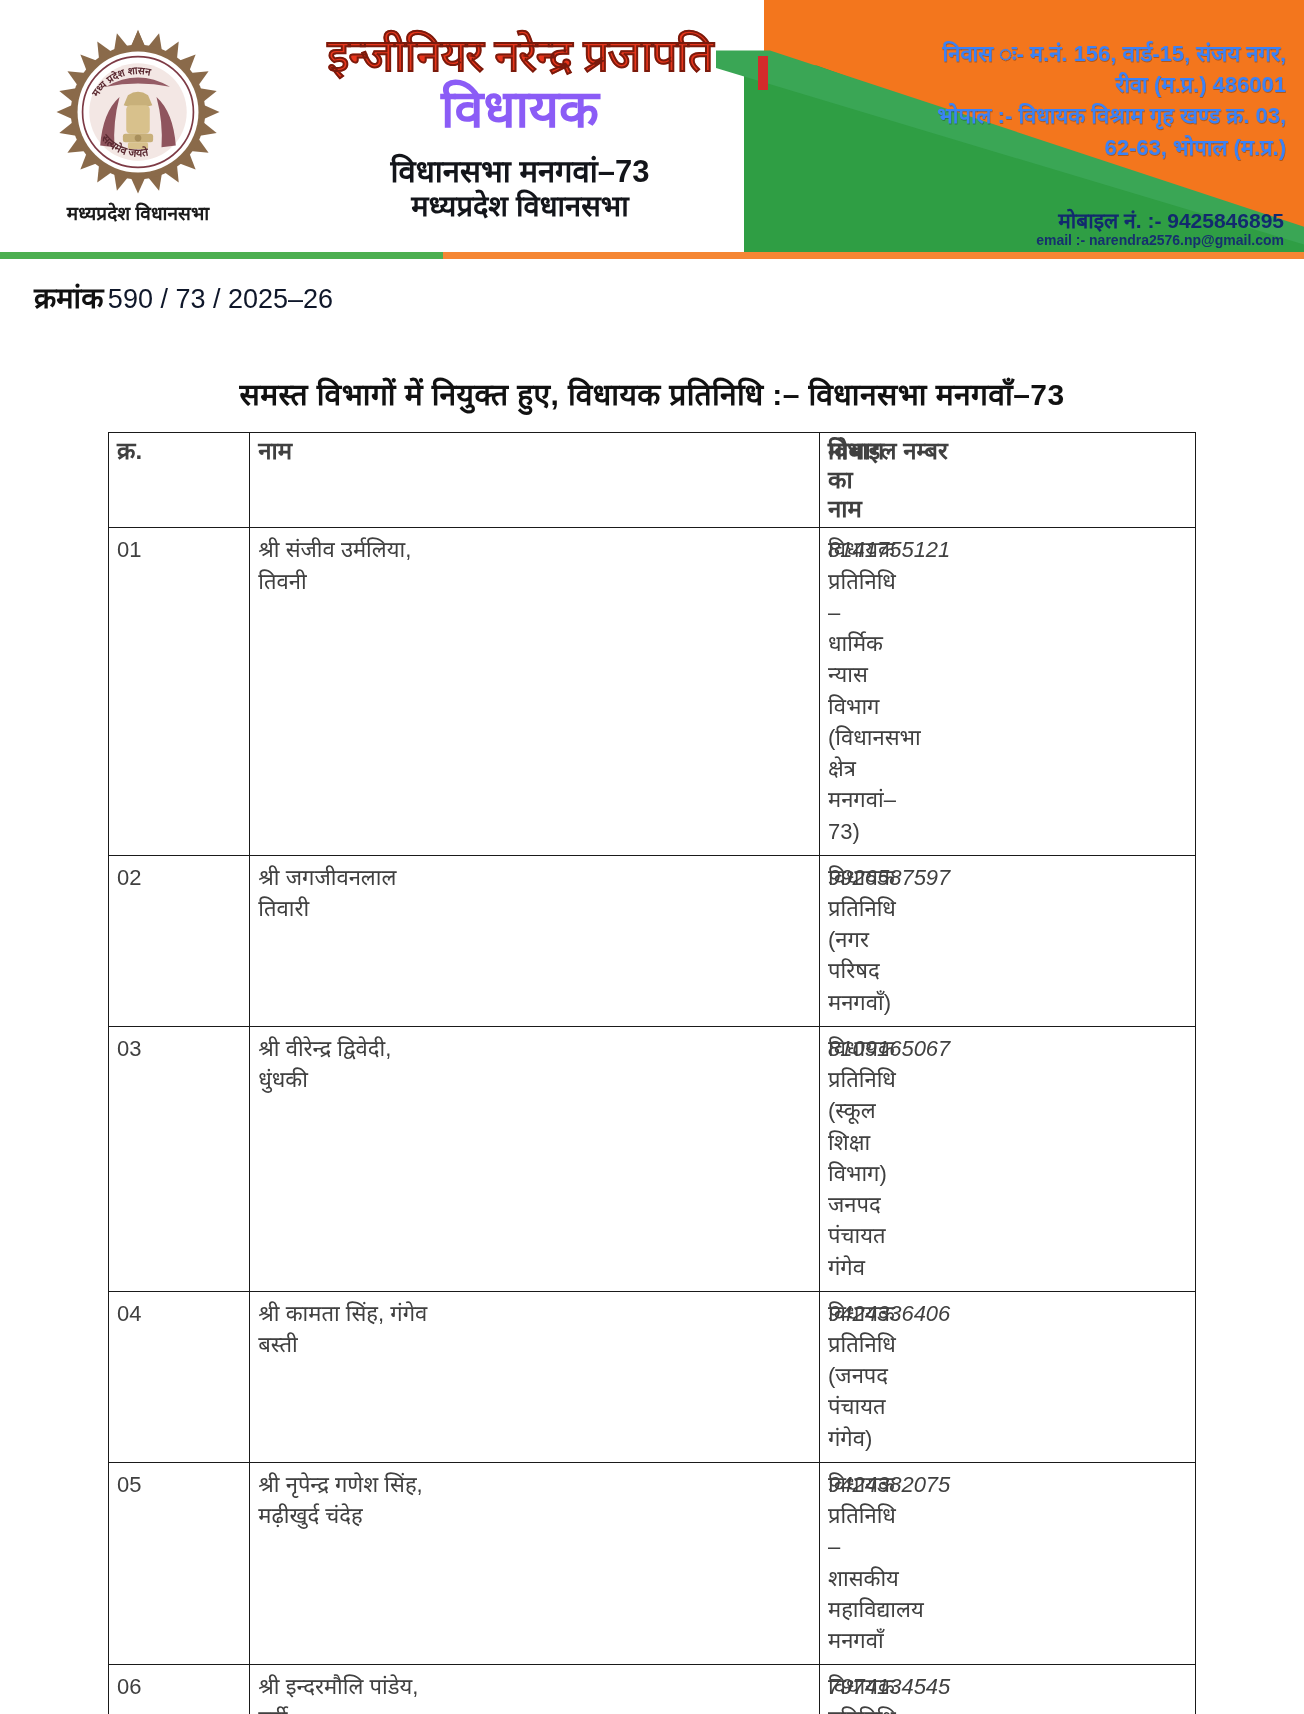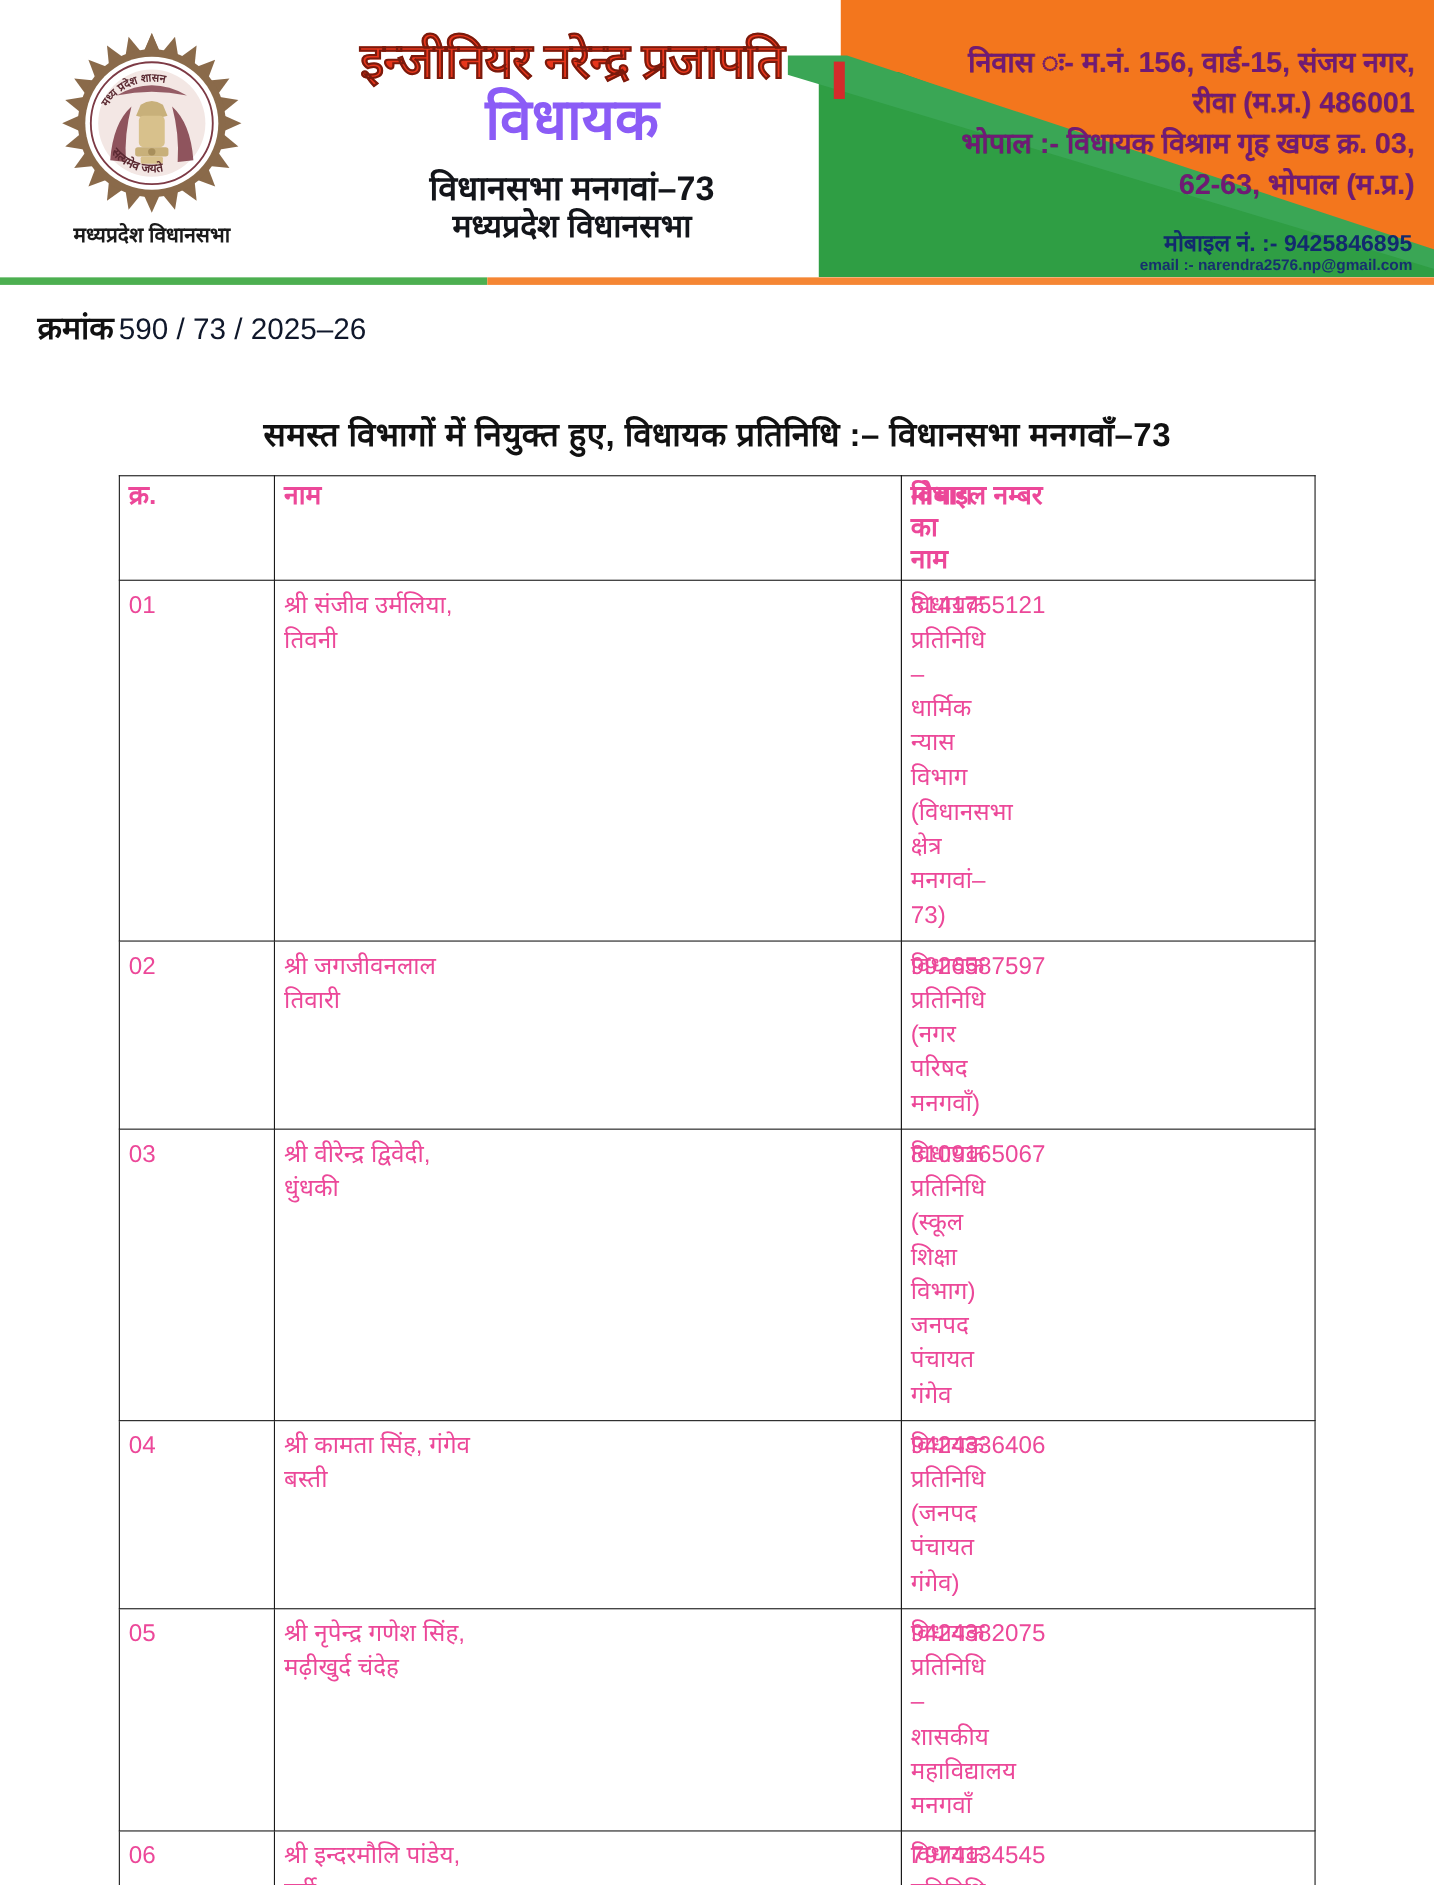--- a/index.html
+++ b/index.html
@@ -110,24 +110,24 @@
     font-weight: bold;
     color: #13151a;
     line-height: 1.15;
   }
 
   .lh-addr {
     position: absolute;
     right: 18px; top: 38px;
     width: 490px;
     text-align: right;
-    color: #701a75;
+    color: #3b82f6;
     font-weight: bold;
     line-height: 1.42;
-    font-size: 26px;
+    font-size: 22px;
     text-shadow: 0.5px 0.5px 0 rgba(0,0,0,.25);
   }
   .lh-addr .ln { white-space: nowrap; }
   .lh-mobile {
     position: absolute;
     right: 20px; top: 206px;
     font-size: 21px;
     font-weight: bold;
     color: #122a6e;
     white-space: nowrap;
@@ -185,41 +185,41 @@
   }
   table.reps {
     border-collapse: collapse;
     width: 100%;
     table-layout: fixed;
   }
   table.reps th, table.reps td {
     border: 1.6px solid #1a1a1a;
     vertical-align: top;
     padding: 6px 8px 8px 8px;
-    color: #ec4899;
+    color: #404040;
     margin-left: 33px;
   }
   table.reps th {
     font-size: 24px;
     font-weight: bold;
     text-align: left;
     padding-top: 4px;
     padding-bottom: 4px;
     line-height: 1.2;
   }
   table.reps td {
     font-size: 22px;
     line-height: 1.42;
   }
   col.c-sn { width: 62px; }
   col.c-name { width: 250px; }
   col.c-dept { width: 0; }
   col.c-mob { width: 165px; }
   td.sn { text-align: left; font-size: 22px; }
-  td.mob { font-size: 23px; white-space: nowrap; }
+  td.mob { font-size: 23px; white-space: nowrap; font-style: italic; }
 </style>
 </head>
 <body>
 
 <div class="page">
 
   <div class="letterhead">
     <div class="lh-saffron"></div>
     <div class="lh-green"></div>
     <div class="lh-green2"></div>

